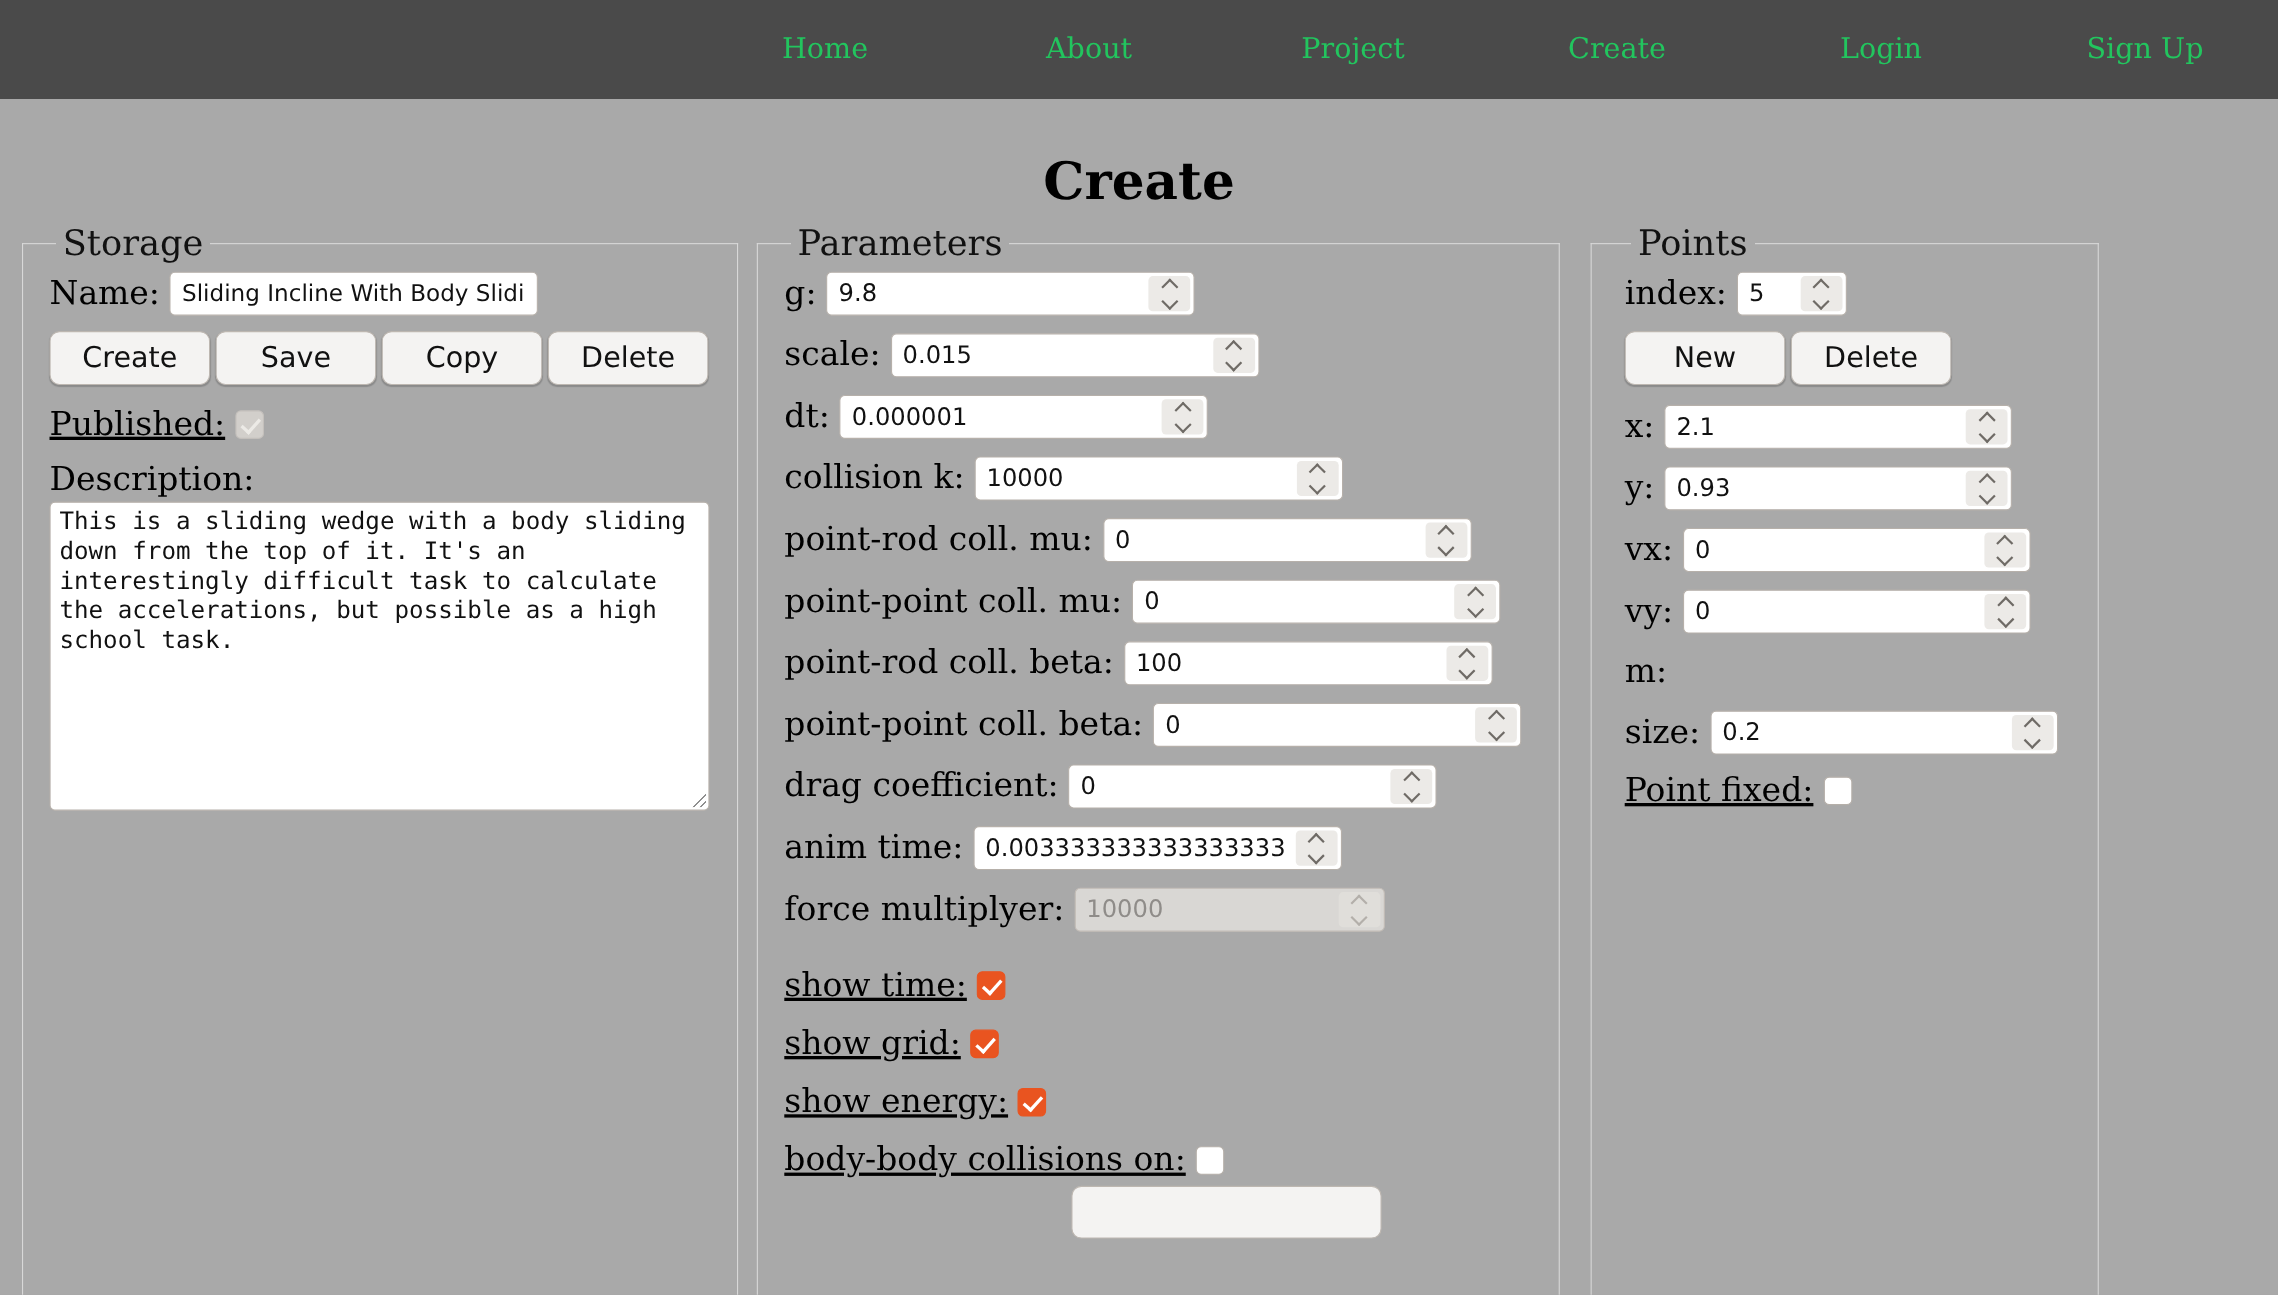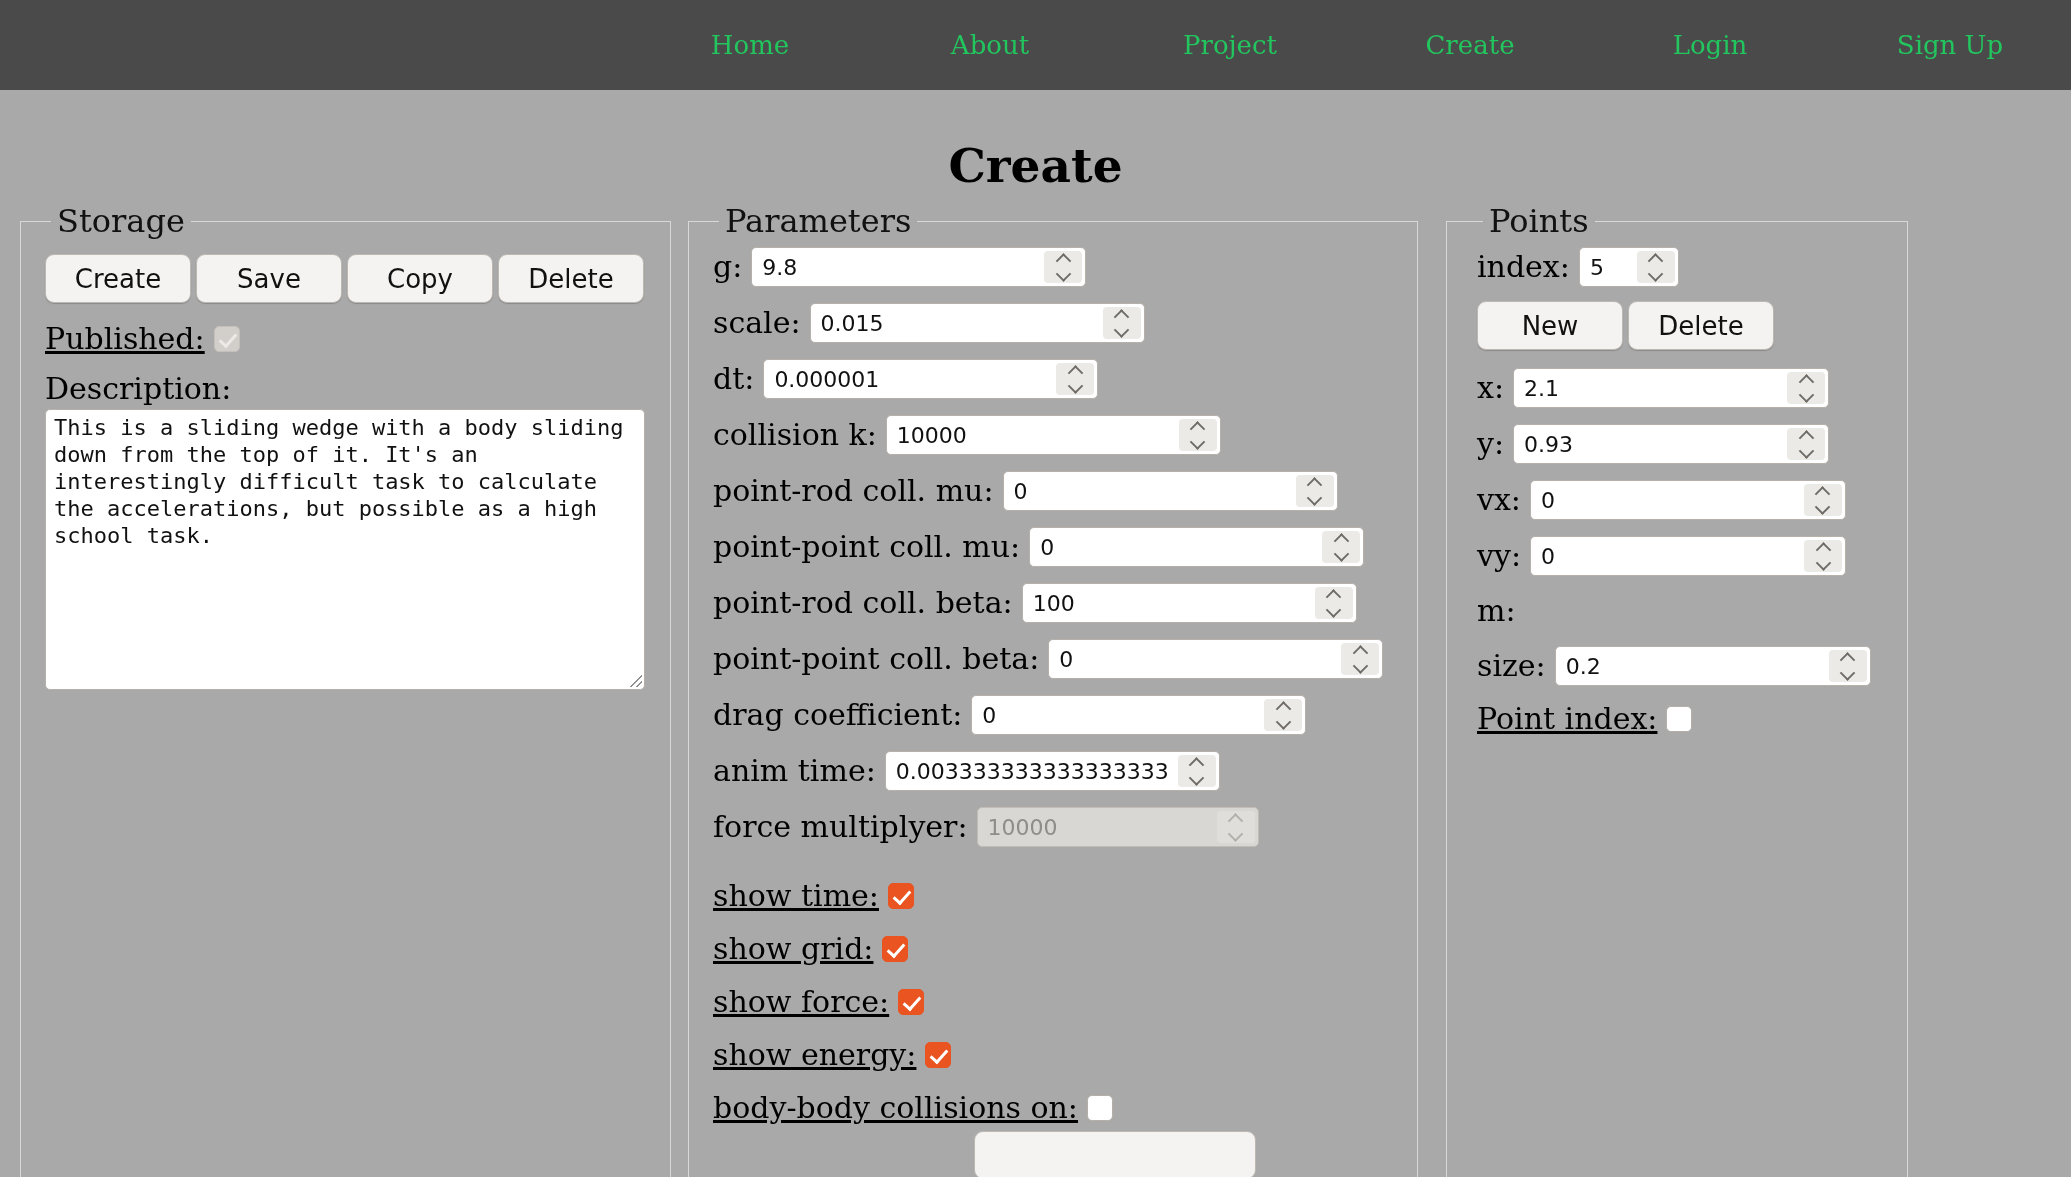--- a/index.html
+++ b/index.html
@@ -87,20 +87,26 @@
     <div>Login</div>
     <div>Sign Up</div>
   </div>
 </div>
 
 <div class="pagetitle">Create</div>
 
 <fieldset id="fs-storage">
   <legend>Storage</legend>
 
+  <div class="row first">
+    <span class="label">Name:</span>
+    <span class="tbox plain" style="width:335px;">
+      <input type="text" value="Sliding Incline With Body Slidi" style="">
+    </span>
+  </div>
 
   <div class="btnrow">
     <div class="btn w">Create</div>
     <div class="btn w">Save</div>
     <div class="btn w">Copy</div>
     <div class="btn w">Delete</div>
   </div>
 
   <div class="cbrow" style="margin-top:17px;">
     <span class="label">Published:</span>
@@ -243,24 +249,20 @@
 
   <div class="cbrow" style="margin-top:30px;">
     <span class="label">show time:</span>
     <span class="chk checked"></span>
   </div>
   <div class="cbrow">
     <span class="label">show grid:</span>
     <span class="chk checked"></span>
   </div>
   <div class="cbrow">
-    <span class="label">show force:</span>
-    <span class="chk checked"></span>
-  </div>
-  <div class="cbrow">
     <span class="label">show energy:</span>
     <span class="chk checked"></span>
   </div>
   <div class="cbrow">
     <span class="label">body-body collisions on:</span>
     <span class="chk"></span>
   </div>
 
   <div class="cutbtn"></div>
 </fieldset>
@@ -337,16 +339,16 @@
     <span class="tbox" style="width:316px;">
       <input type="text" value="0.2" style="">
       <span class="spin">
           <span class="chev up"></span>
           <span class="chev down"></span>
         </span>
     </span>
   </div>
 
   <div class="cbrow" style="margin-top:14px;">
-    <span class="label">Point index:</span>
+    <span class="label">Point fixed:</span>
     <span class="chk"></span>
   </div>
 </fieldset>
 
 </body></html>

